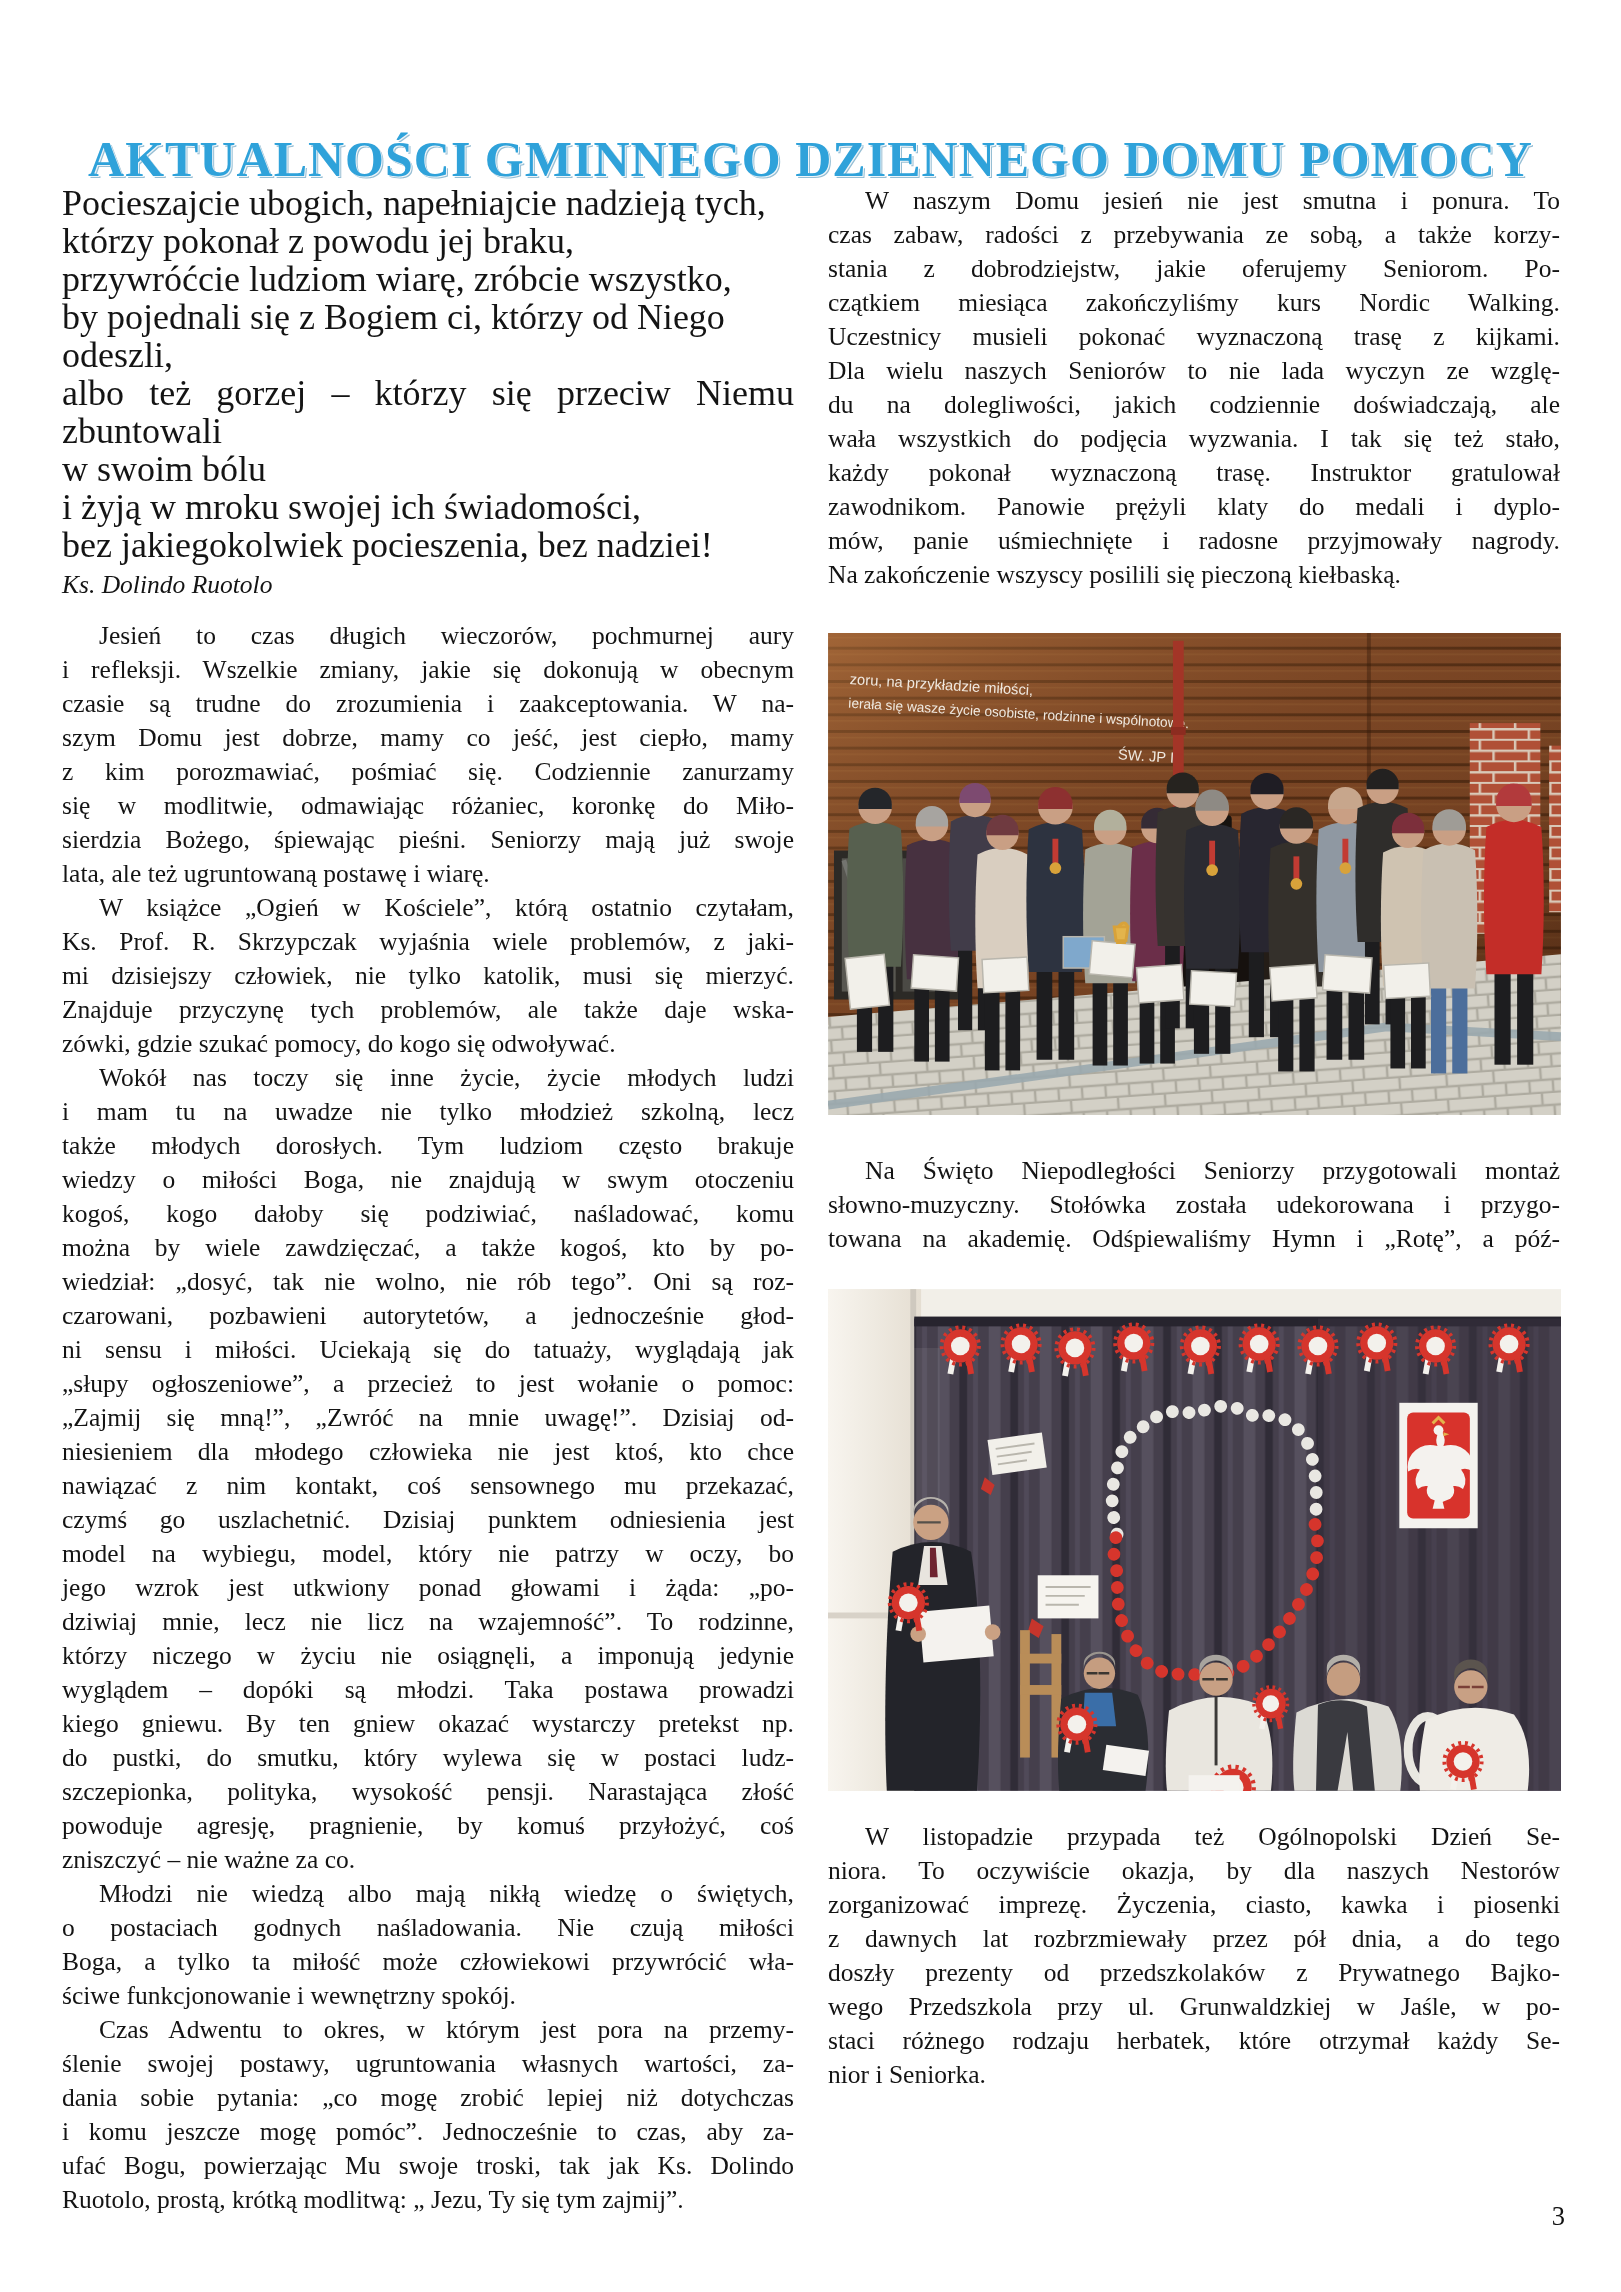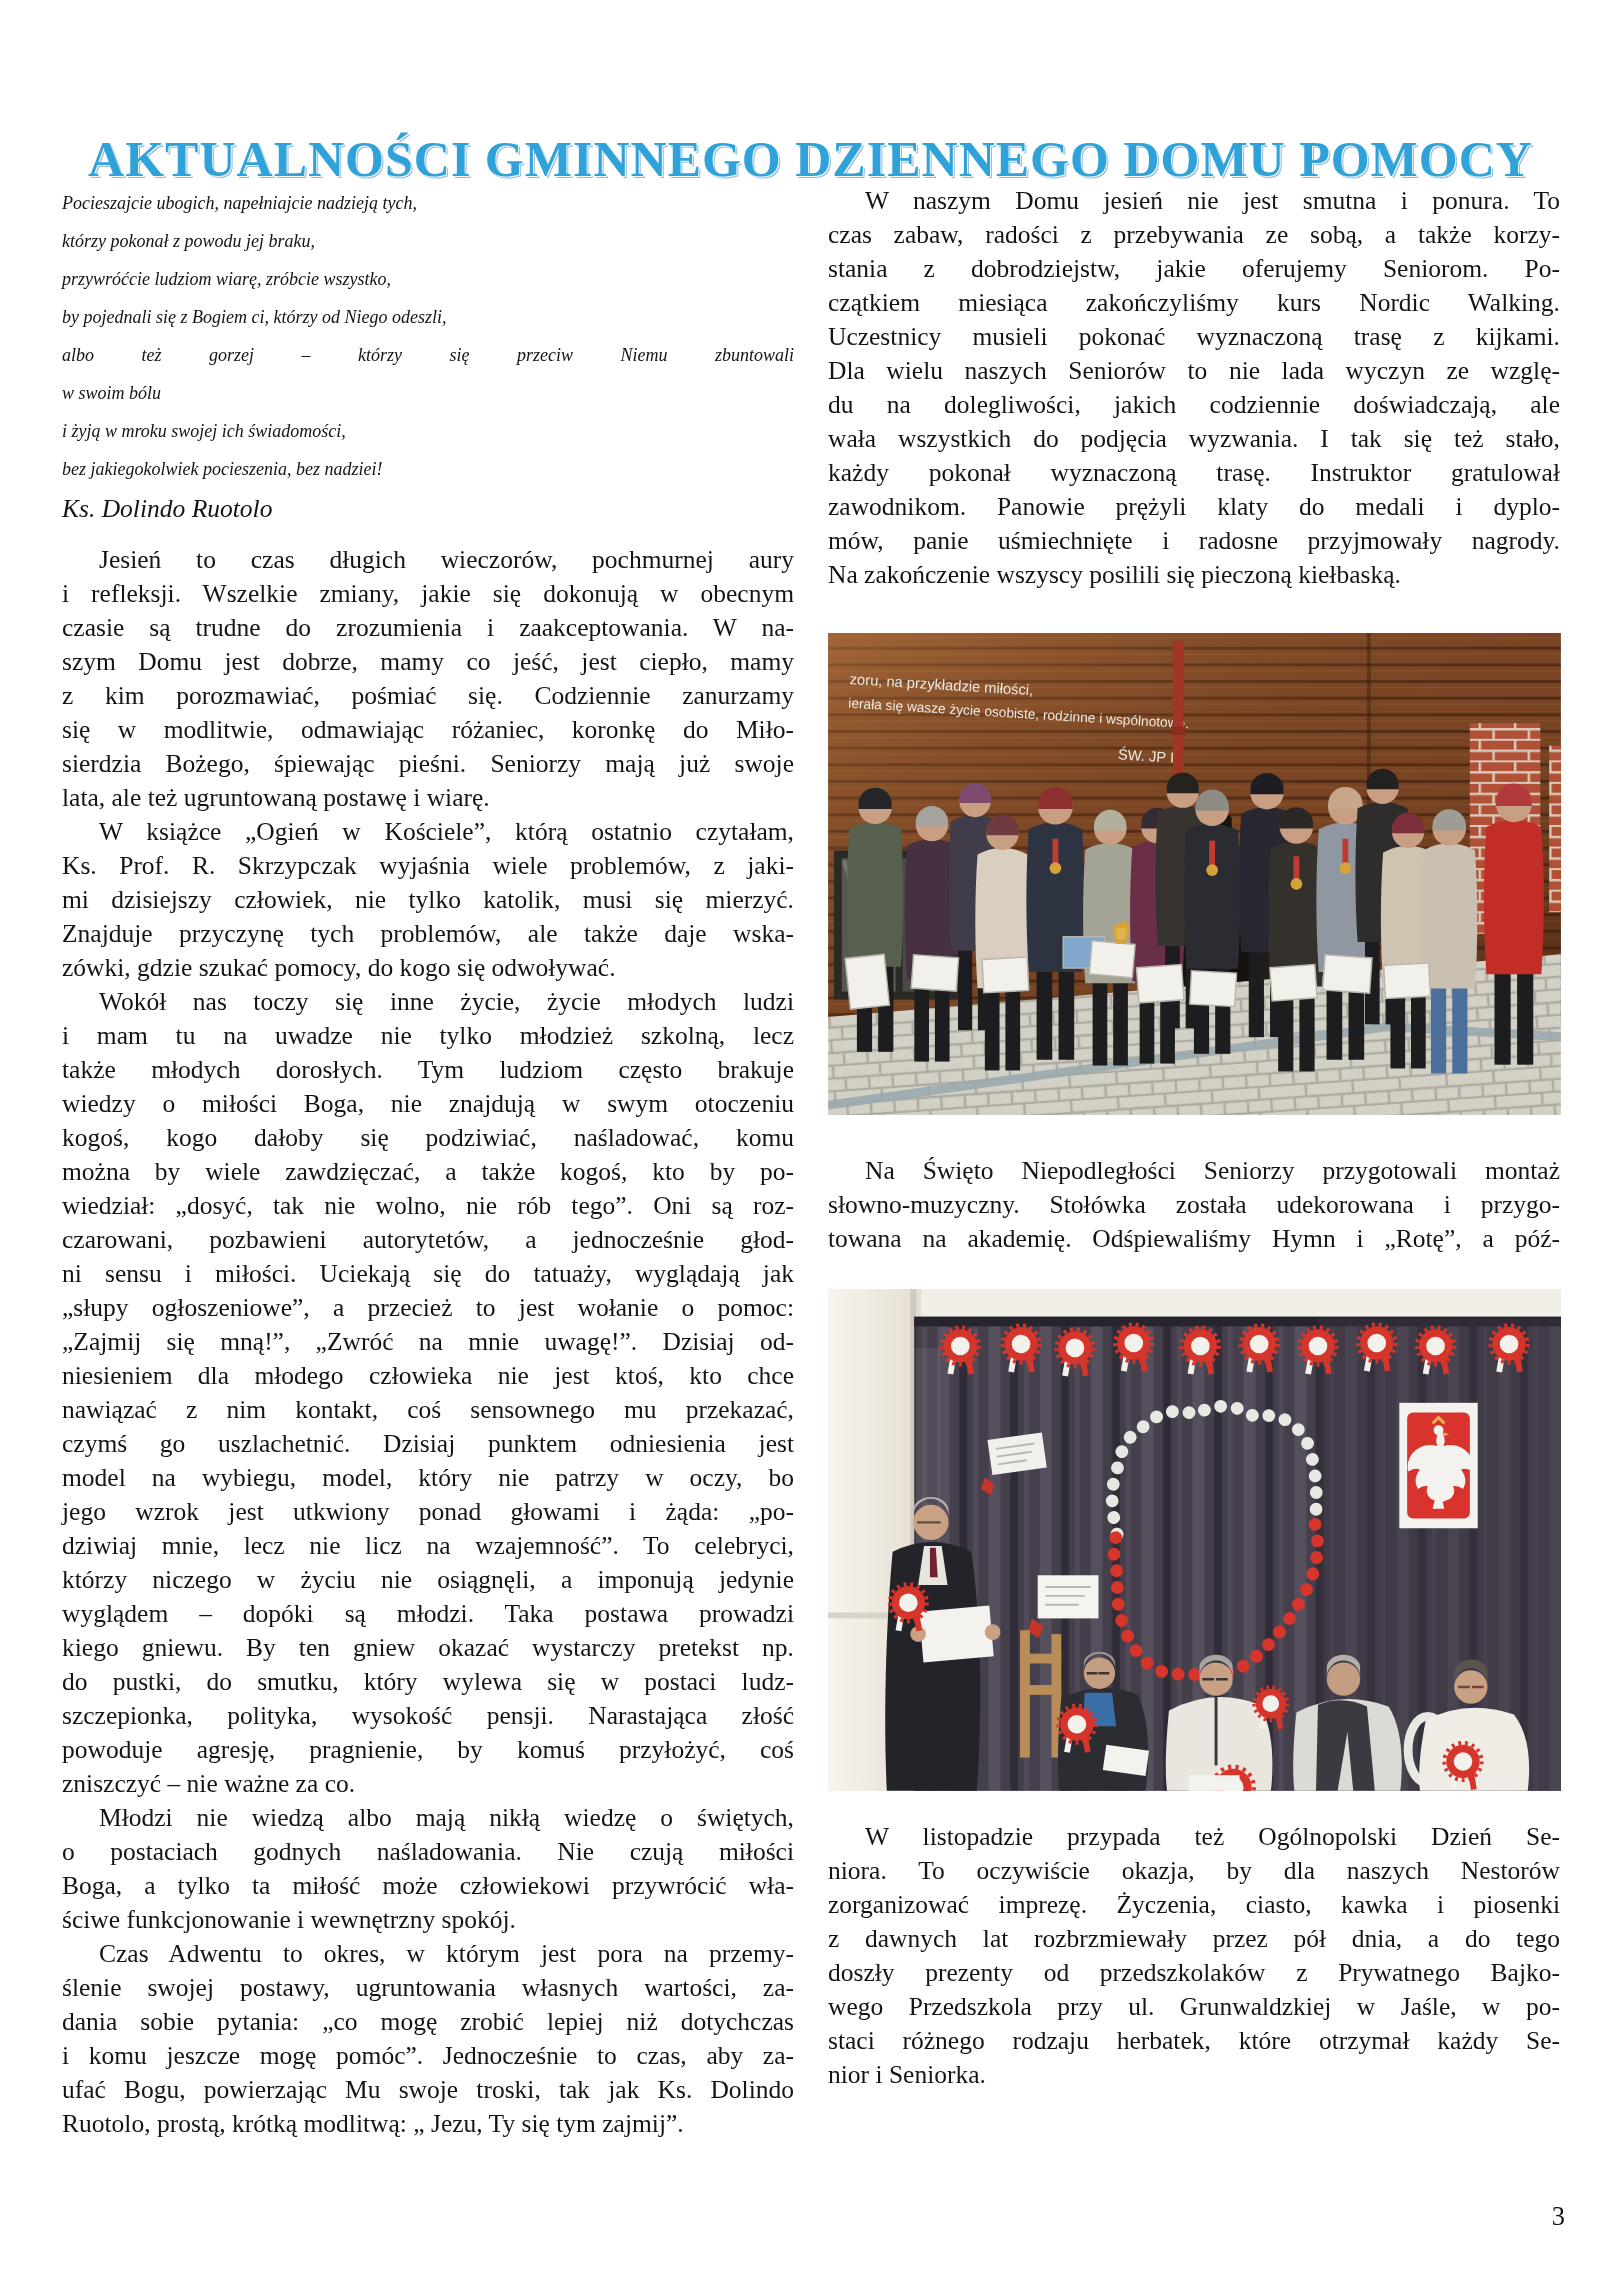--- a/index.html
+++ b/index.html
@@ -7,21 +7,21 @@
         font-family:"Liberation Serif", serif;overflow:hidden;margin:0 auto;}
   .title{position:absolute;top:96px;left:0;width:100%;text-align:center;
          font-weight:bold;font-size:50px;letter-spacing:1px;color:#2fa2da;
          text-shadow:1px 1px 0 rgba(255,255,255,.85), 2px 2px 0 rgba(23,110,160,.45);}
   .columns{position:absolute;left:62px;top:184px;width:1500px;display:flex;gap:34px;align-items:flex-start;}
   .col{width:732px;}
   .para .tline{font-size:25.5px;line-height:34px;text-align:justify;text-align-last:justify;
                white-space:normal;}
   .para .tline.last{text-align-last:left;}
   .body-para .tline.first{text-indent:37px;}
-  .quote-para .tline{font-style:italic;font-size:18px;line-height:38px;
+  .quote-para .tline{font-size:36px;line-height:38px;
                      text-align:left;text-align-last:auto;}
   .quote-para .tline:nth-child(5){text-align:justify;text-align-last:justify;}
   .attribution{font-style:italic;font-size:25.5px;text-align:left;padding-right:5.9px;
                margin:5.9px 0 19.6px 0;}
   figure{margin:0;}
   .photo1{margin-top:41px;width:733px;height:482px;}
   .photo2{margin-top:33px;width:733px;height:502px;}
   .cap-para{margin-top:39px;}
   .p3-para{margin-top:29px;}
   .page-number{position:absolute;top:2201px;right:56px;font-size:26.5px;}
@@ -75,21 +75,21 @@
           <div class="tline">wiedział: „dosyć, tak nie wolno, nie rób tego”. Oni są roz-</div>
           <div class="tline">czarowani, pozbawieni autorytetów, a jednocześnie głod-</div>
           <div class="tline">ni sensu i miłości. Uciekają się do tatuaży, wyglądają jak</div>
           <div class="tline">„słupy ogłoszeniowe”, a przecież to jest wołanie o pomoc:</div>
           <div class="tline">„Zajmij się mną!”, „Zwróć na mnie uwagę!”. Dzisiaj od-</div>
           <div class="tline">niesieniem dla młodego człowieka nie jest ktoś, kto chce</div>
           <div class="tline">nawiązać z nim kontakt, coś sensownego mu przekazać,</div>
           <div class="tline">czymś go uszlachetnić. Dzisiaj punktem odniesienia jest</div>
           <div class="tline">model na wybiegu, model, który nie patrzy w oczy, bo</div>
           <div class="tline">jego wzrok jest utkwiony ponad głowami i żąda: „po-</div>
-          <div class="tline">dziwiaj mnie, lecz nie licz na wzajemność”. To celebryci,</div>
+          <div class="tline">dziwiaj mnie, lecz nie licz na wzajemność”. To rodzinne,</div>
           <div class="tline">którzy niczego w życiu nie osiągnęli, a imponują jedynie</div>
           <div class="tline">wyglądem – dopóki są młodzi. Taka postawa prowadzi</div>
           <div class="tline">kiego gniewu. By ten gniew okazać wystarczy pretekst np.</div>
           <div class="tline">do pustki, do smutku, który wylewa się w postaci ludz-</div>
           <div class="tline">szczepionka, polityka, wysokość pensji. Narastająca złość</div>
           <div class="tline">powoduje agresję, pragnienie, by komuś przyłożyć, coś</div>
           <div class="tline last">zniszczyć – nie ważne za co.</div>
         </div>
       <div class="para body-para">
           <div class="tline first">Młodzi nie wiedzą albo mają nikłą wiedzę o świętych,</div>

